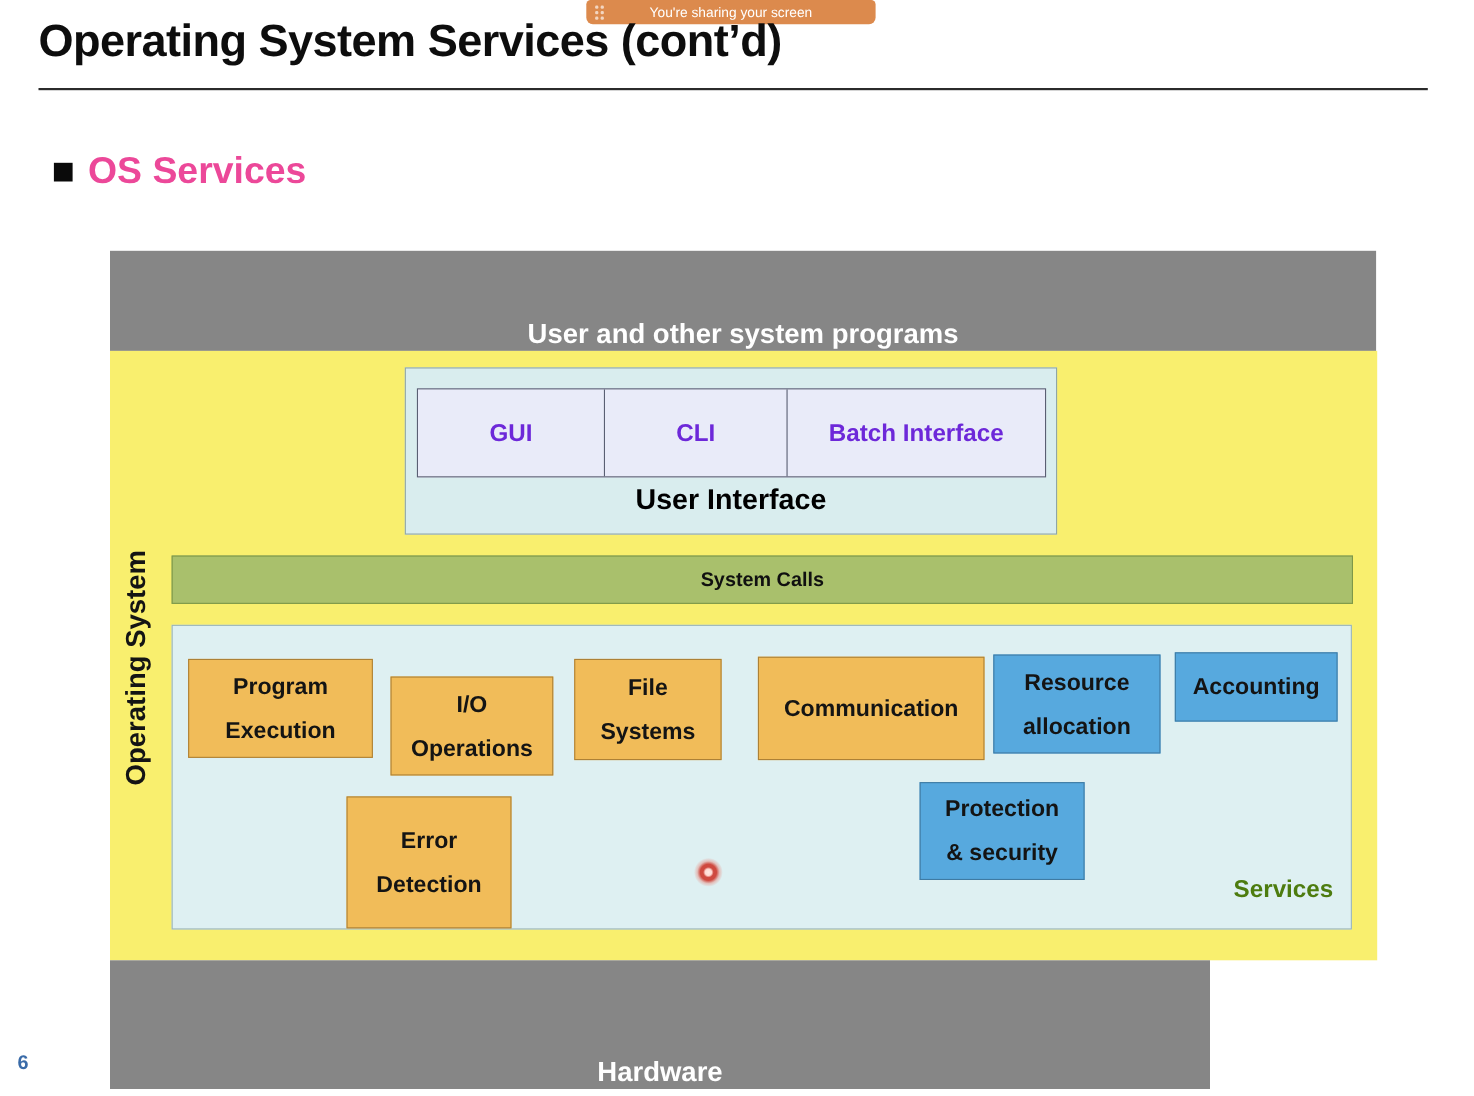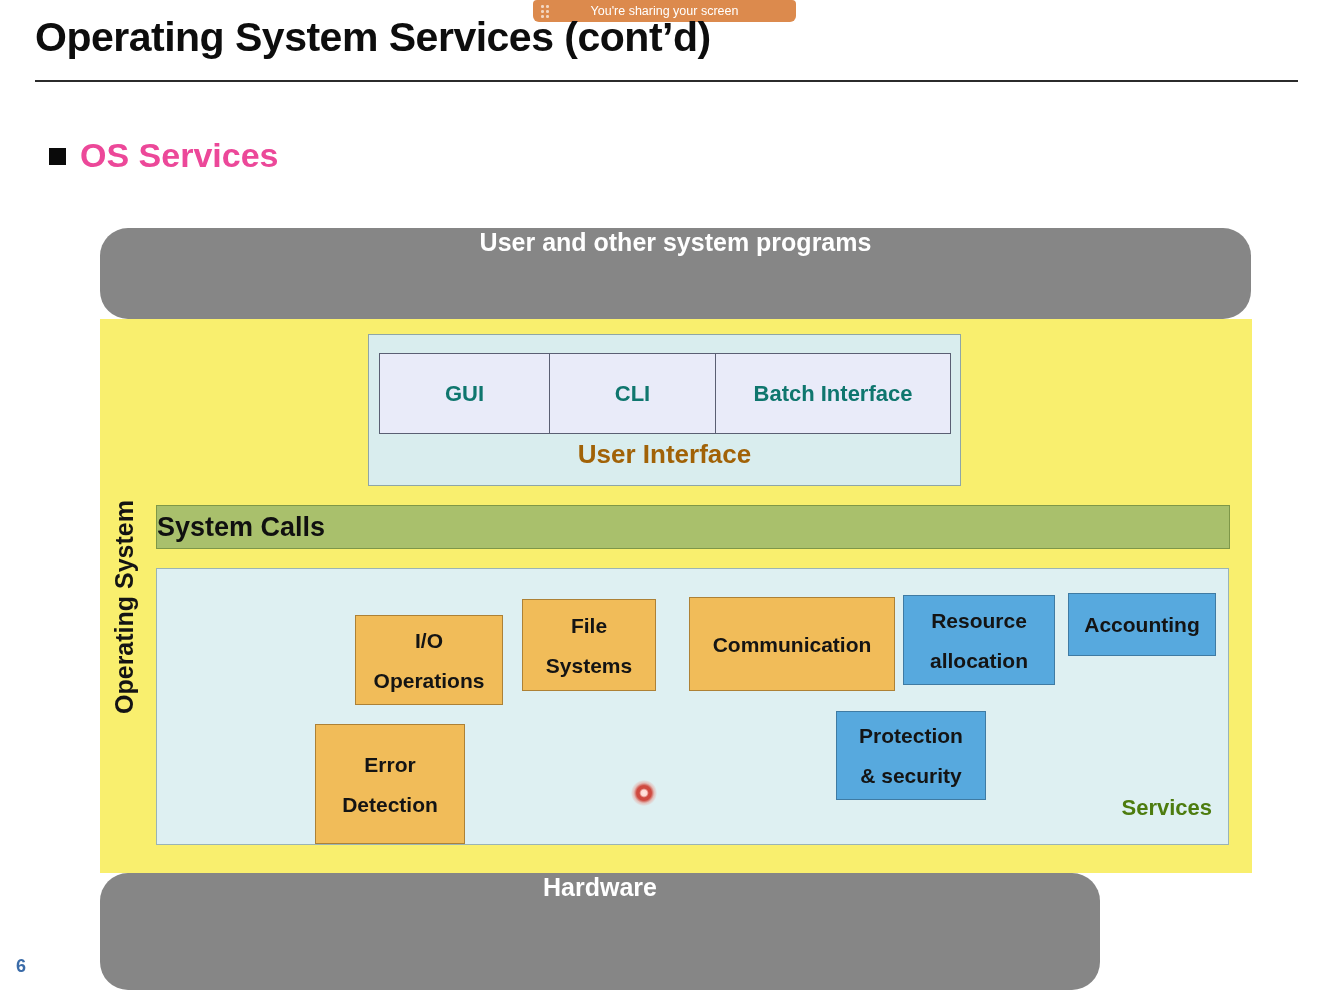--- a/index.html
+++ b/index.html
@@ -17,47 +17,47 @@
 
   
   .slide-title{left:35px;top:14px;font-size:41px;font-weight:700;letter-spacing:-0.5px;color:#0d0d0d;white-space:nowrap;}
   .title-rule{left:35px;top:80px;width:1263px;height:2px;background:#2b2b2b;}
 
   
   .bullet-square{left:49px;top:148px;width:17px;height:17px;background:#0a0a0a;}
   .bullet-label{left:80px;top:136px;font-size:34px;font-weight:700;color:#ec4899;white-space:nowrap;}
 
   
-  .bar-gray{left:100px;width:1151px;background:#868686;display:flex;align-items:flex-start;justify-content:center;border-radius:28px;}
+  .bar-gray{left:100px;width:1151px;background:#868686;display:flex;align-items:flex-end;justify-content:center;}
   .bar-top{top:228px;height:91px;}
   .bar-bottom{top:873px;height:117px;width:1000px;}
   .bar-gray .bar-text{color:#ffffff;font-size:25px;font-weight:700;}
 
   .yellow-body{left:100px;top:319px;width:1152px;height:554px;background:#f9ef6e;}
 
   .os-vertical{left:10px;top:592px;width:230px;height:30px;
                transform:rotate(-90deg);transform-origin:center;
                font-size:25px;font-weight:700;color:#141414;text-align:center;white-space:nowrap;}
 
   
   .ui-box{left:368px;top:334px;width:593px;height:152px;background:#d9edee;border:1px solid #8fa6a6;box-sizing:border-box;}
   .ui-row{position:absolute;left:10px;top:18px;width:572px;height:81px;background:#e9ebf9;
           border:1px solid #5a5f73;box-sizing:border-box;display:flex;}
-  .ui-cell{display:flex;align-items:center;justify-content:center;font-size:22px;font-weight:700;color:#0f766e;}
+  .ui-cell{display:flex;align-items:center;justify-content:center;font-size:22px;font-weight:700;color:#6d28d9;}
   .ui-cell + .ui-cell{border-left:1px solid #5a5f73;}
   .ui-cell.c1{width:169px;}
   .ui-cell.c2{width:165px;}
   .ui-cell.c3{flex:1;}
   .ui-caption{position:absolute;left:0;top:104px;width:100%;text-align:center;
-              font-size:26px;font-weight:700;color:#a16207;}
+              font-size:26px;font-weight:700;color:#000000;}
 
   
   .syscalls{left:156px;top:505px;width:1074px;height:44px;background:#a9c06c;border:1px solid #7e9748;
-            box-sizing:border-box;display:flex;align-items:center;justify-content:flex-start;
-            font-size:27px;font-weight:700;color:#101010;}
+            box-sizing:border-box;display:flex;align-items:center;justify-content:center;
+            font-size:18px;font-weight:700;color:#101010;}
 
   
   .services-panel{left:156px;top:568px;width:1073px;height:277px;background:#def0f2;
                   border:1px solid #9ab4b6;box-sizing:border-box;}
   .svc-box{position:absolute;box-sizing:border-box;display:flex;flex-direction:column;
            align-items:center;justify-content:center;gap:19px;
            font-size:21px;font-weight:700;color:#141414;text-align:center;line-height:1;}
   .svc-orange{background:#f1bc59;border:1px solid #ad8136;}
   .svc-blue{background:#57a9de;border:1px solid #3f7ba3;}
   .b-program{left:14px;top:30px;width:168px;height:90px;}
@@ -120,20 +120,24 @@
     </div>
     <div class="ui-caption">User Interface</div>
   </div>
 
   <div class="abs syscalls">
     <span>System Calls</span>
   </div>
 
   <div class="abs services-panel">
 
+    <div class="svc-box svc-orange b-program">
+      <span>Program</span>
+      <span>Execution</span>
+    </div>
 
     <div class="svc-box svc-orange b-io">
       <span>I/O</span>
       <span>Operations</span>
     </div>
 
     <div class="svc-box svc-orange b-file">
       <span>File</span>
       <span>Systems</span>
     </div>

